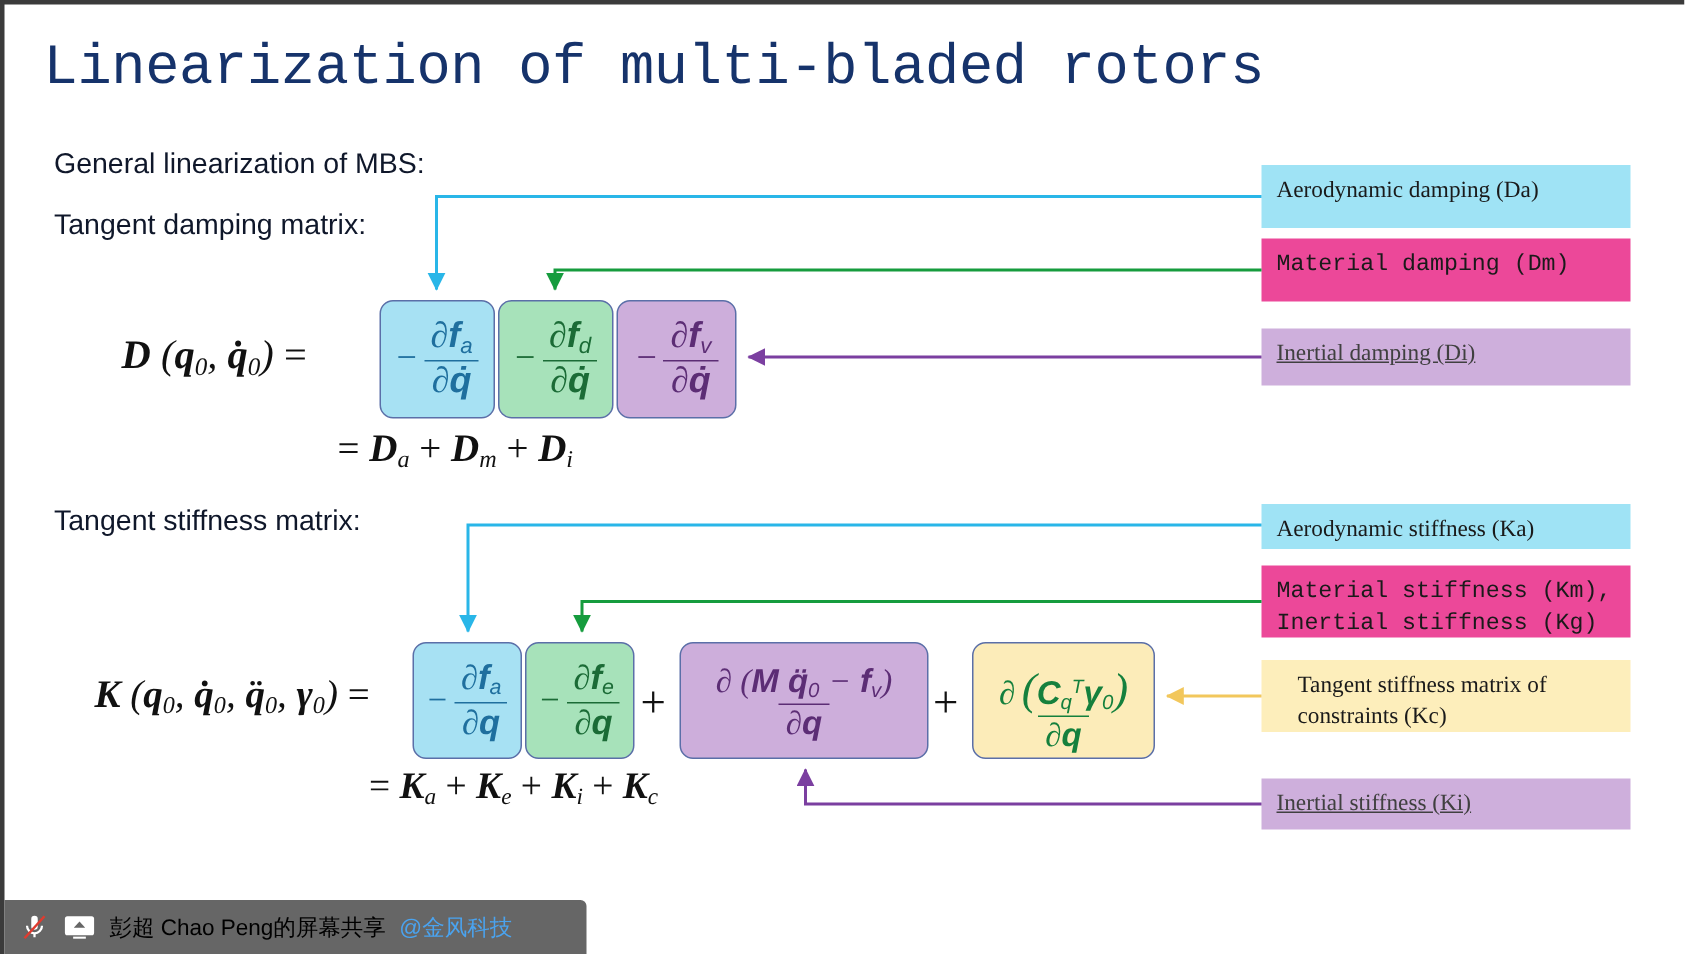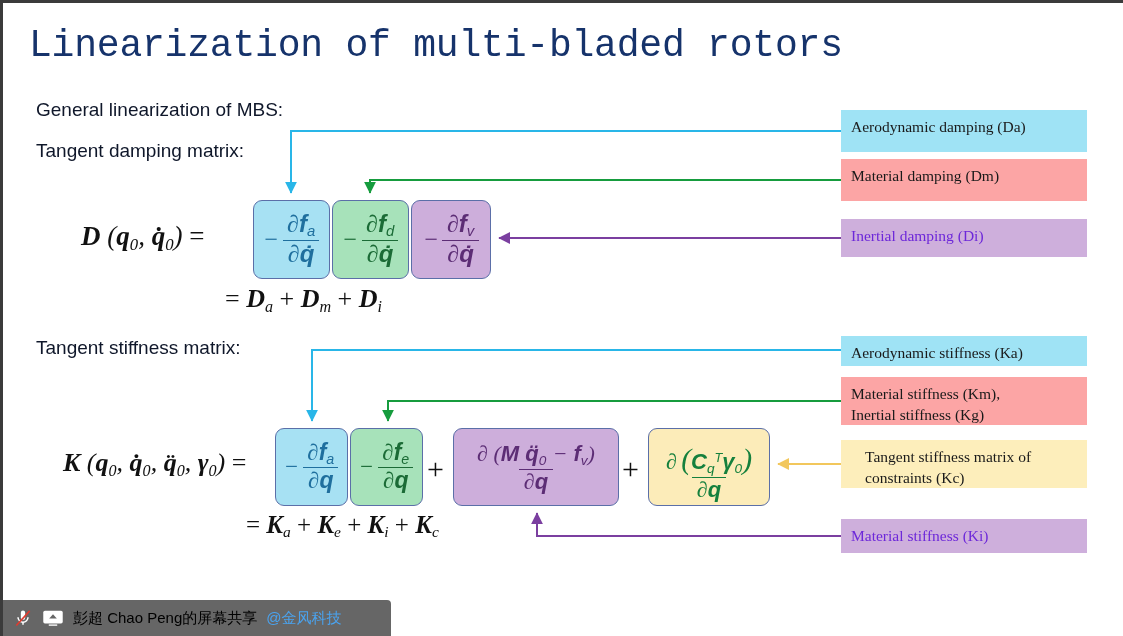--- a/index.html
+++ b/index.html
@@ -43,23 +43,23 @@
   .legend{
     position:absolute;
     left:838px;width:246px;
     box-sizing:border-box;
     padding:7px 0 7px 10px;
     font-family:"Liberation Serif", serif;
     font-size:15.5px;
     line-height:1.33;
     color:#1a1a1a;
   }
-  .legend.dim{color:#6d28d9;}
+  .legend.dim{color:#404040;text-decoration:underline;}
   .lg-blue{background:#9fe3f5;}
-  .lg-green{background:#fca5a5;}
+  .lg-green{background:#ec4899;font-family:Liberation Mono, monospace;}
   .lg-purple{background:#ceafdc;}
   .lg-yellow{background:#fdeebb;}
 
   #lg-da{top:107px;height:42px;}
   #lg-dm{top:156px;height:42px;}
   #lg-di{top:216px;height:38px;}
   #lg-ka{top:333px;height:30px;}
   #lg-km{top:374px;height:48px;}
   #lg-kc{top:437px;height:48px;padding-left:24px;}
   #lg-ki{top:516px;height:34px;}
@@ -248,21 +248,21 @@
 
   <div class="legend lg-blue" id="lg-ka">Aerodynamic stiffness (Ka)</div>
   <div class="legend lg-green" id="lg-km">
     <div>Material stiffness (Km),</div>
     <div>Inertial stiffness (Kg)</div>
   </div>
   <div class="legend lg-yellow" id="lg-kc">
     <div>Tangent stiffness matrix of</div>
     <div>constraints (Kc)</div>
   </div>
-  <div class="legend lg-purple dim" id="lg-ki">Material stiffness (Ki)</div>
+  <div class="legend lg-purple dim" id="lg-ki">Inertial stiffness (Ki)</div>
 
   <svg id="wires" viewBox="0 0 1123 636">
     <defs>
       <marker id="ah-blue" markerWidth="7" markerHeight="7" refX="5.6" refY="3" orient="auto">
         <path d="M0,0 L6,3 L0,6 z" fill="#29b6e8"></path>
       </marker>
       <marker id="ah-green" markerWidth="7" markerHeight="7" refX="5.6" refY="3" orient="auto">
         <path d="M0,0 L6,3 L0,6 z" fill="#169c3e"></path>
       </marker>
       <marker id="ah-purple" markerWidth="7" markerHeight="7" refX="5.6" refY="3" orient="auto">

